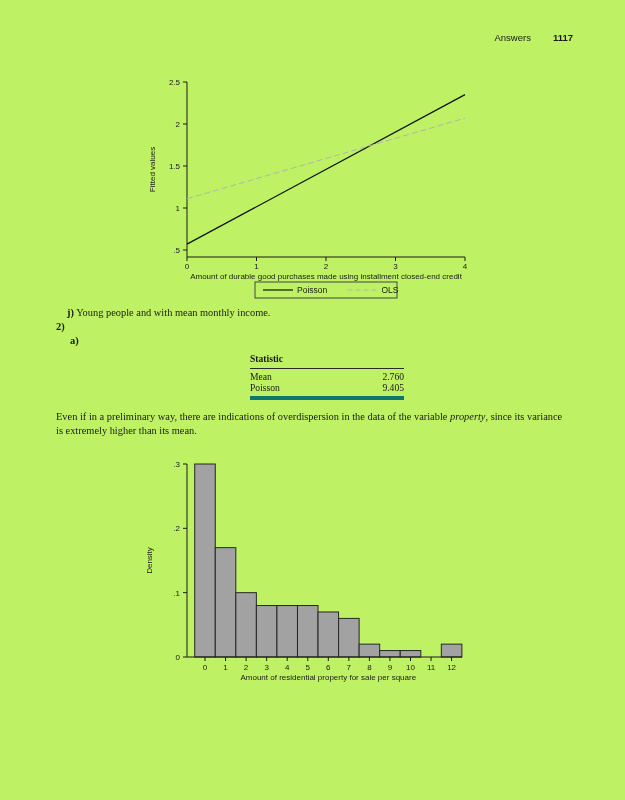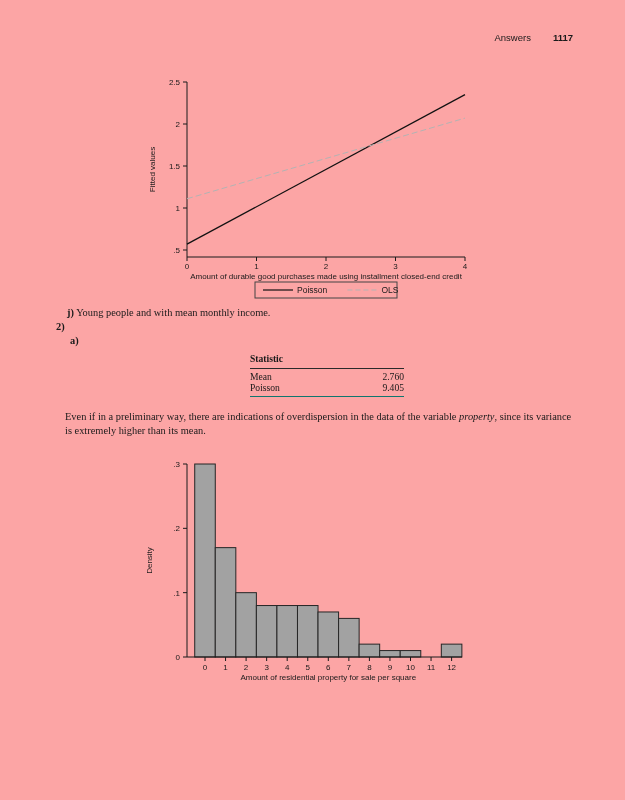--- a/index.html
+++ b/index.html
@@ -1,17 +1,17 @@
 <!DOCTYPE html>
 <html><head>
 <meta charset="utf-8">
 <style>
   html,body{margin:0;padding:0;background:#e8e8e8;}
   .page{
-    position:relative;width:625px;height:800px;background:#fca5a5;
+    position:relative;width:625px;height:800px;background:#bef264;
     margin:0 auto;overflow:hidden;
     font-family:"Liberation Serif", serif;color:#1a1a1a;
   }
   .running-head{
     position:absolute;top:32px;right:52px;
     font-family:"Liberation Sans", sans-serif;font-size:9.5px;
     display:flex;align-items:baseline;
   }
   .running-head .pagenum{font-weight:bold;margin-left:22px;}
   .chart-box{position:absolute;}
@@ -22,24 +22,24 @@
   .ans-a{left:70px;top:334px;}
   .bold{font-weight:bold;}
   .stat-table{
     position:absolute;left:250px;top:351px;width:154px;
     font-size:9.6px;
   }
   .stat-table .thead{
     font-weight:bold;padding:2px 0 4px 0;
     border-bottom:1px solid #2a2a2a;
   }
-  .stat-table .tbody{padding:2px 0 3px 0;border-bottom:1px solid #0f766e;}
+  .stat-table .tbody{padding:2px 0 3px 0;border-bottom:4px solid #0f766e;}
   .stat-table .trow{display:flex;justify-content:space-between;line-height:11px;}
   .para{
-    position:absolute;left:65px;top:410px;width:514px;
+    position:absolute;left:56px;top:410px;width:514px;
     font-size:10.4px;line-height:13.6px;text-align:left;
   }
   .para .it{font-style:italic;}
   svg text{fill:#1a1a1a;}
 </style>
 </head>
 <body>
 
 <div class="page">
 

